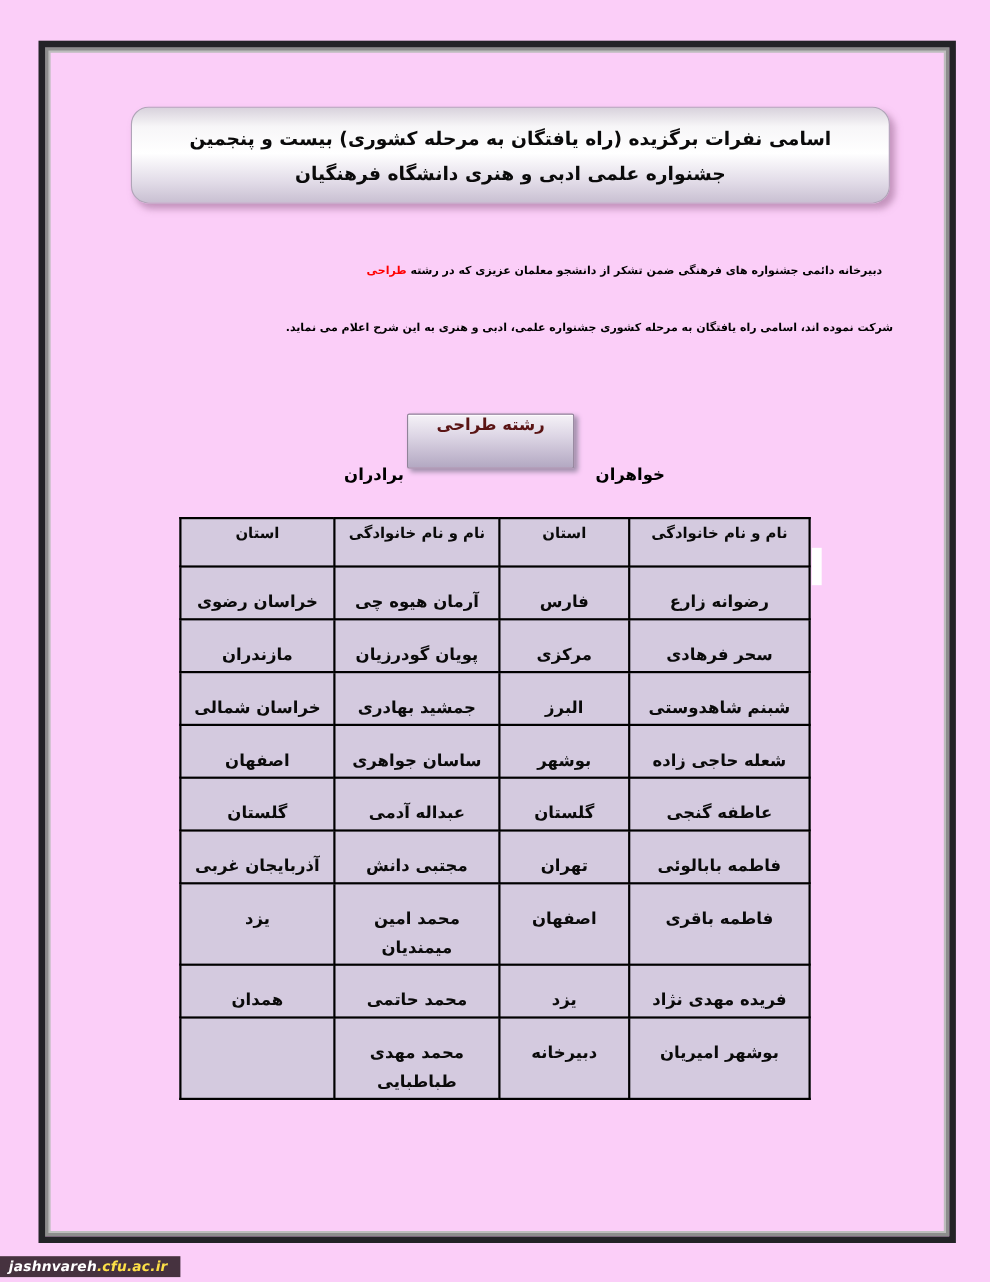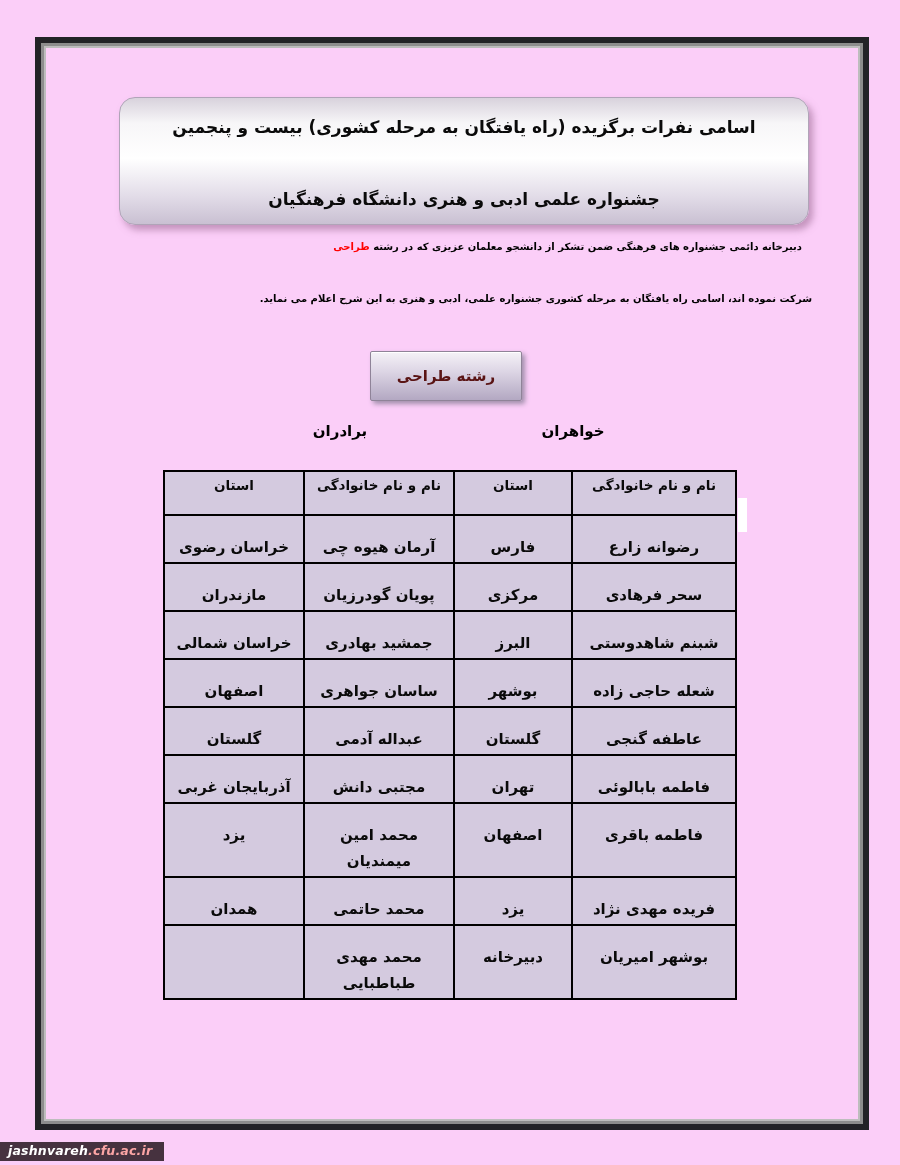--- a/index.html
+++ b/index.html
@@ -11,47 +11,47 @@
     overflow:hidden;
   }
   
   .frame {
     position:absolute; left:35px; top:37px; width:834px; height:1093px;
     border:6px solid #232327;
     box-shadow: inset 0 0 0 3px #8d8d8d, inset 0 0 0 5px #bdbdbd;
   }
   
   .header-box {
-    position:absolute; left:119px; top:97px; width:690px; height:128px;
+    position:absolute; left:119px; top:97px; width:690px; height:88px;
     border-radius:16px;
     background: linear-gradient(180deg, #d8d2dc 0%, #f7f6f8 20%, #ffffff 48%, #e2dce8 78%, #c9c0d2 100%);
     border:1px solid #b0a4b8;
     box-shadow: 4px 5px 7px rgba(150,100,140,0.55);
     display:flex; flex-direction:column; justify-content:space-between;
     padding:18px 26px 14px;
     direction:rtl; text-align:center;
     font-weight:bold; font-size:17px; color:#0a0a0a;
     line-height:1.3;
   }
   .intro-line {
     position:absolute; direction:rtl;
     font-weight:bold; font-size:10px; color:#000;
     white-space:nowrap;
   }
   #intro-line-1 { top:241px; right:98px; }
   #intro-line-2 { top:293px; right:88px; }
   .red-word { color:#ff0000; }
   
   .field-button {
-    position:absolute; left:370px; top:351px; width:152px; height:50px;
+    position:absolute; left:370px; top:376px; width:152px; height:50px;
     border-radius:2px;
     background: linear-gradient(180deg, #f5f2f7 0%, #ddd6e5 40%, #b3a8c2 100%);
     border:1px solid #8f8398;
     box-shadow: 3px 3px 5px #a08fab, inset 0 1px 0 #ffffff;
-    display:flex; align-items:center; justify-content:center;
+    display:flex; justify-content:center;
     font-weight:bold; font-size:15px; color:#5a1414;
     direction:rtl; cursor:default;
   }
   .group-label {
     position:absolute; font-weight:bold; font-size:15px; color:#000000;
     width:84px; text-align:center; direction:rtl;
   }
   #sisters-label  { left:531px; top:422px; }
   #brothers-label { left:298px; top:422px; }
   
@@ -87,21 +87,21 @@
   }
   
   .footer-badge {
     position:absolute; left:0; top:1142px;
     background:#46323f;
     padding:1px 12px 3px 8px;
     font-style:italic; font-weight:bold; font-size:12.5px;
     letter-spacing:0.2px; cursor:pointer;
   }
   .footer-badge .link-main   { color:#ffffff; }
-  .footer-badge .link-suffix { color:#fca5a5; }
+  .footer-badge .link-suffix { color:#fde047; }
 </style>
 </head>
 <body>
 
 <div class="frame"></div>
 
 <div class="header-box">
   <div>اسامی نفرات برگزیده (راه یافتگان به  مرحله کشوری) بیست و پنجمین</div>
   <div>جشنواره علمی ادبی و هنری دانشگاه فرهنگیان</div>
 </div>

